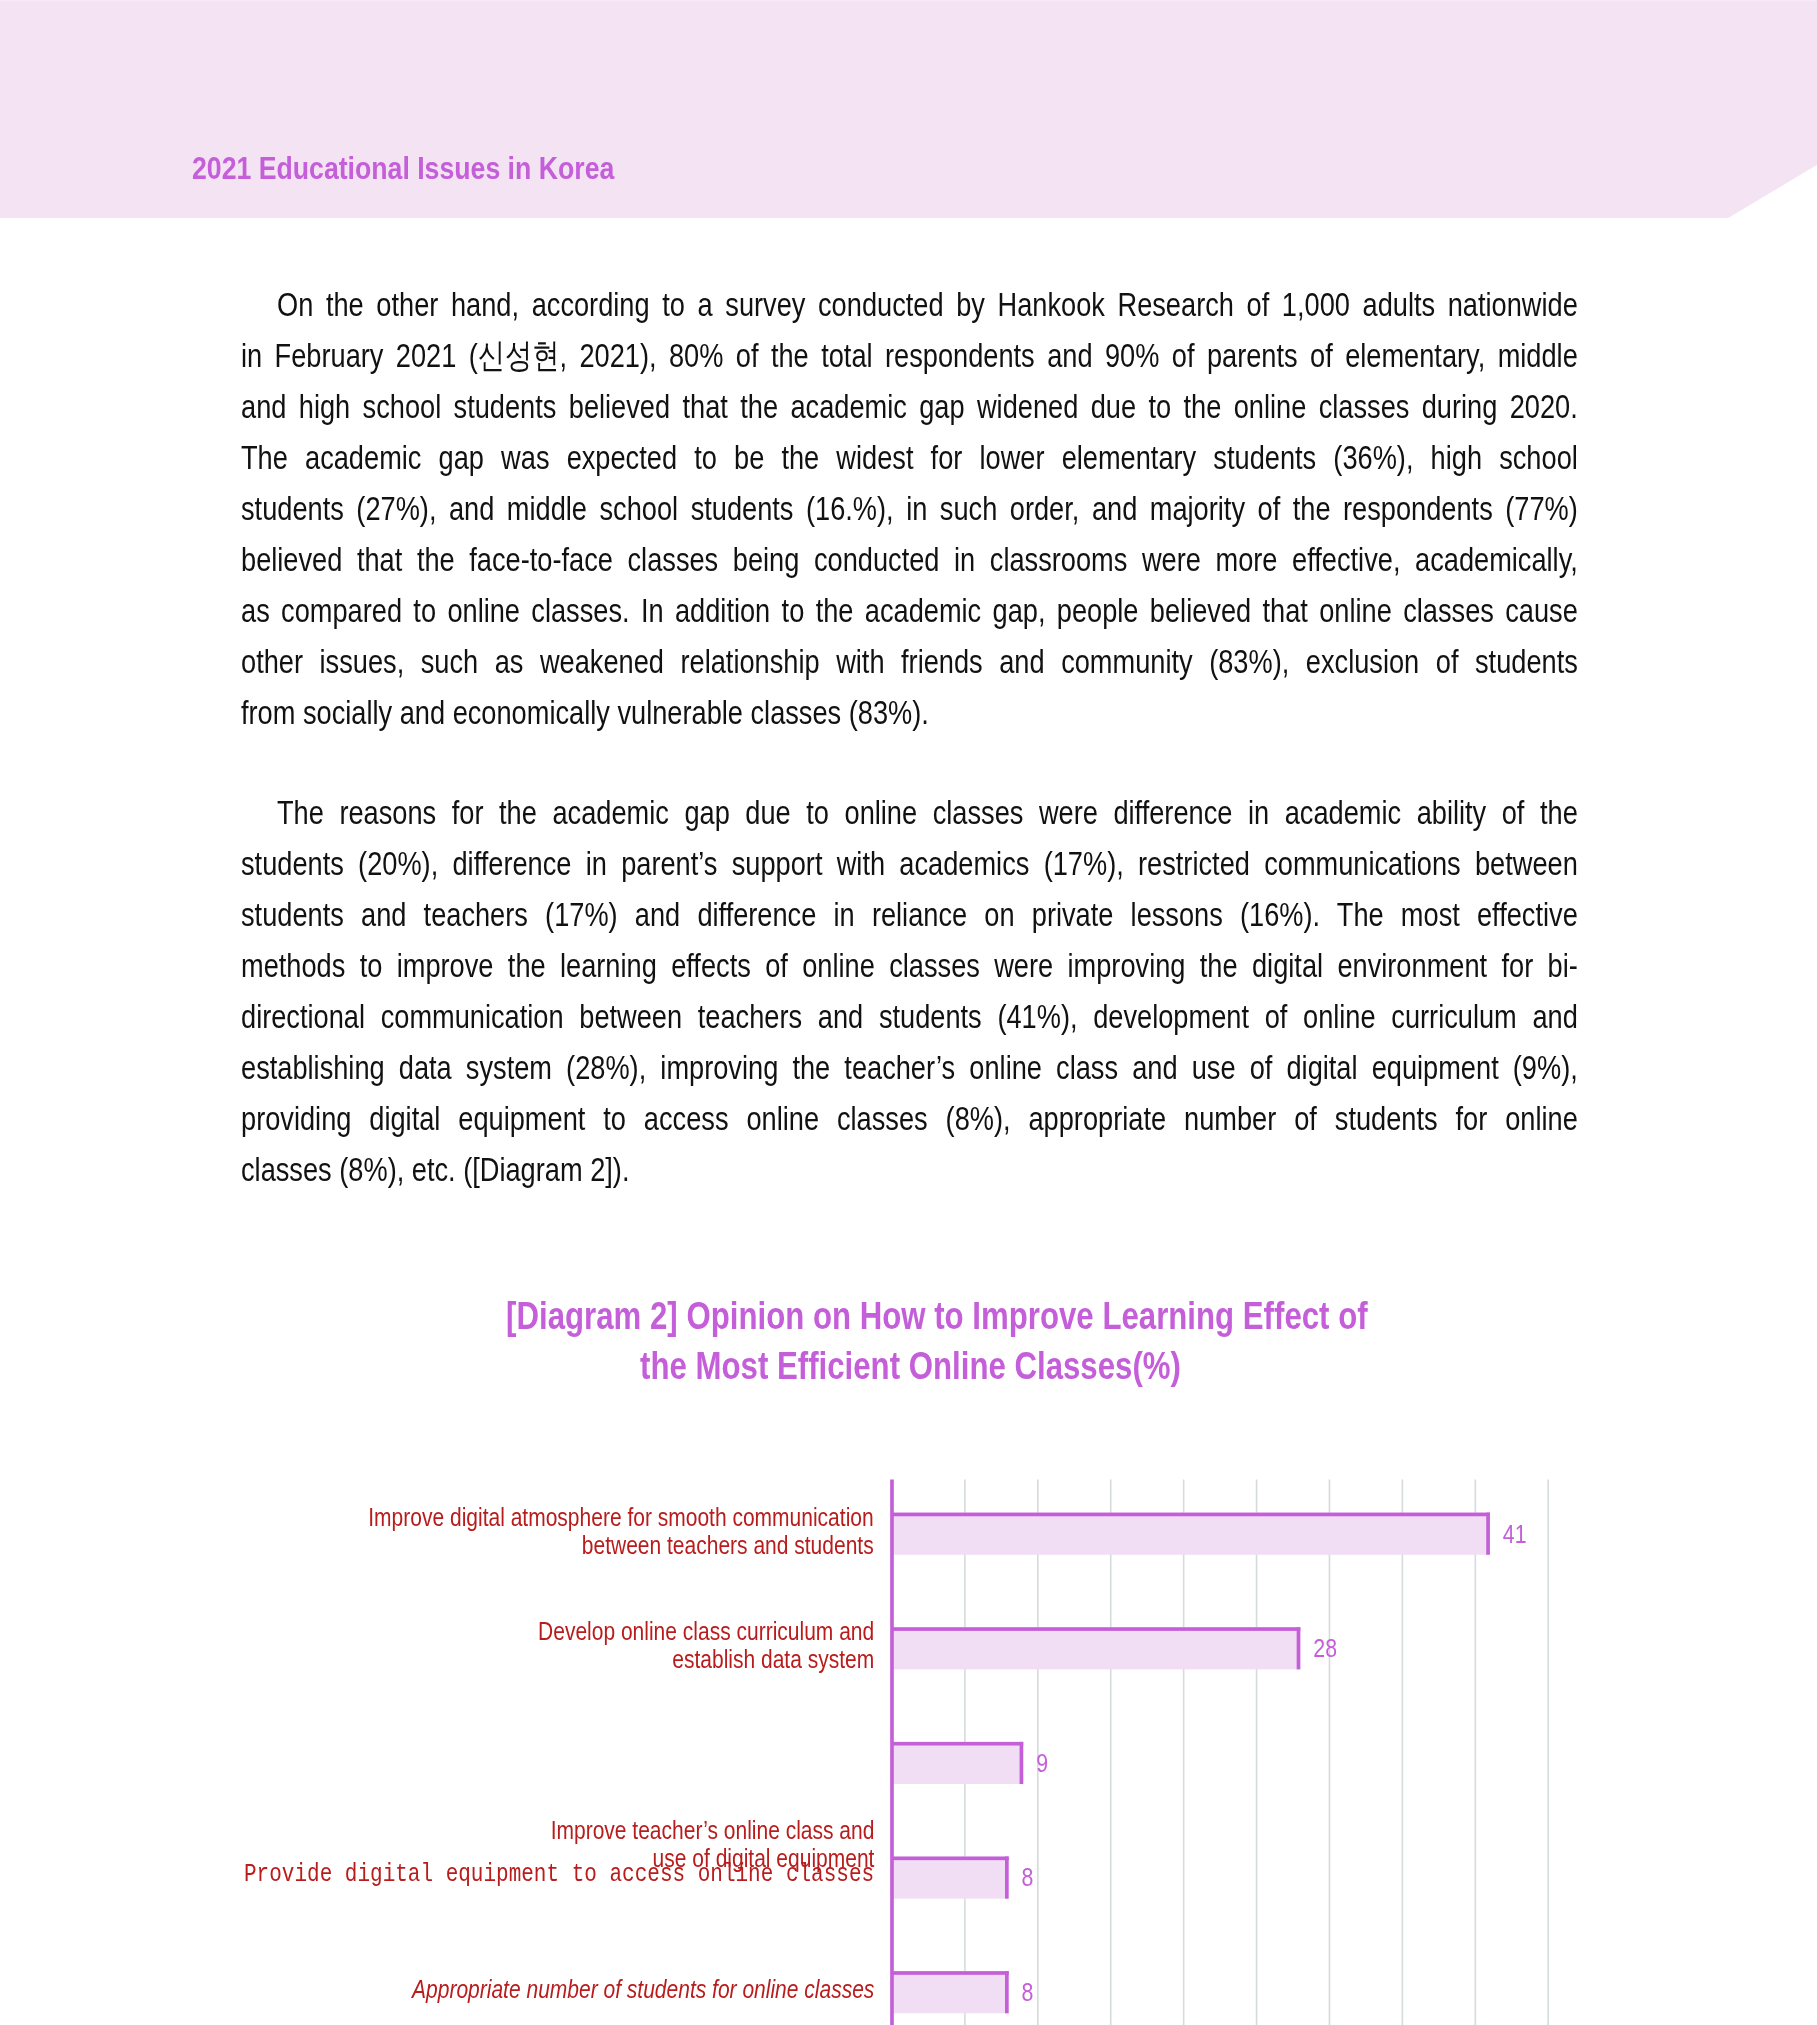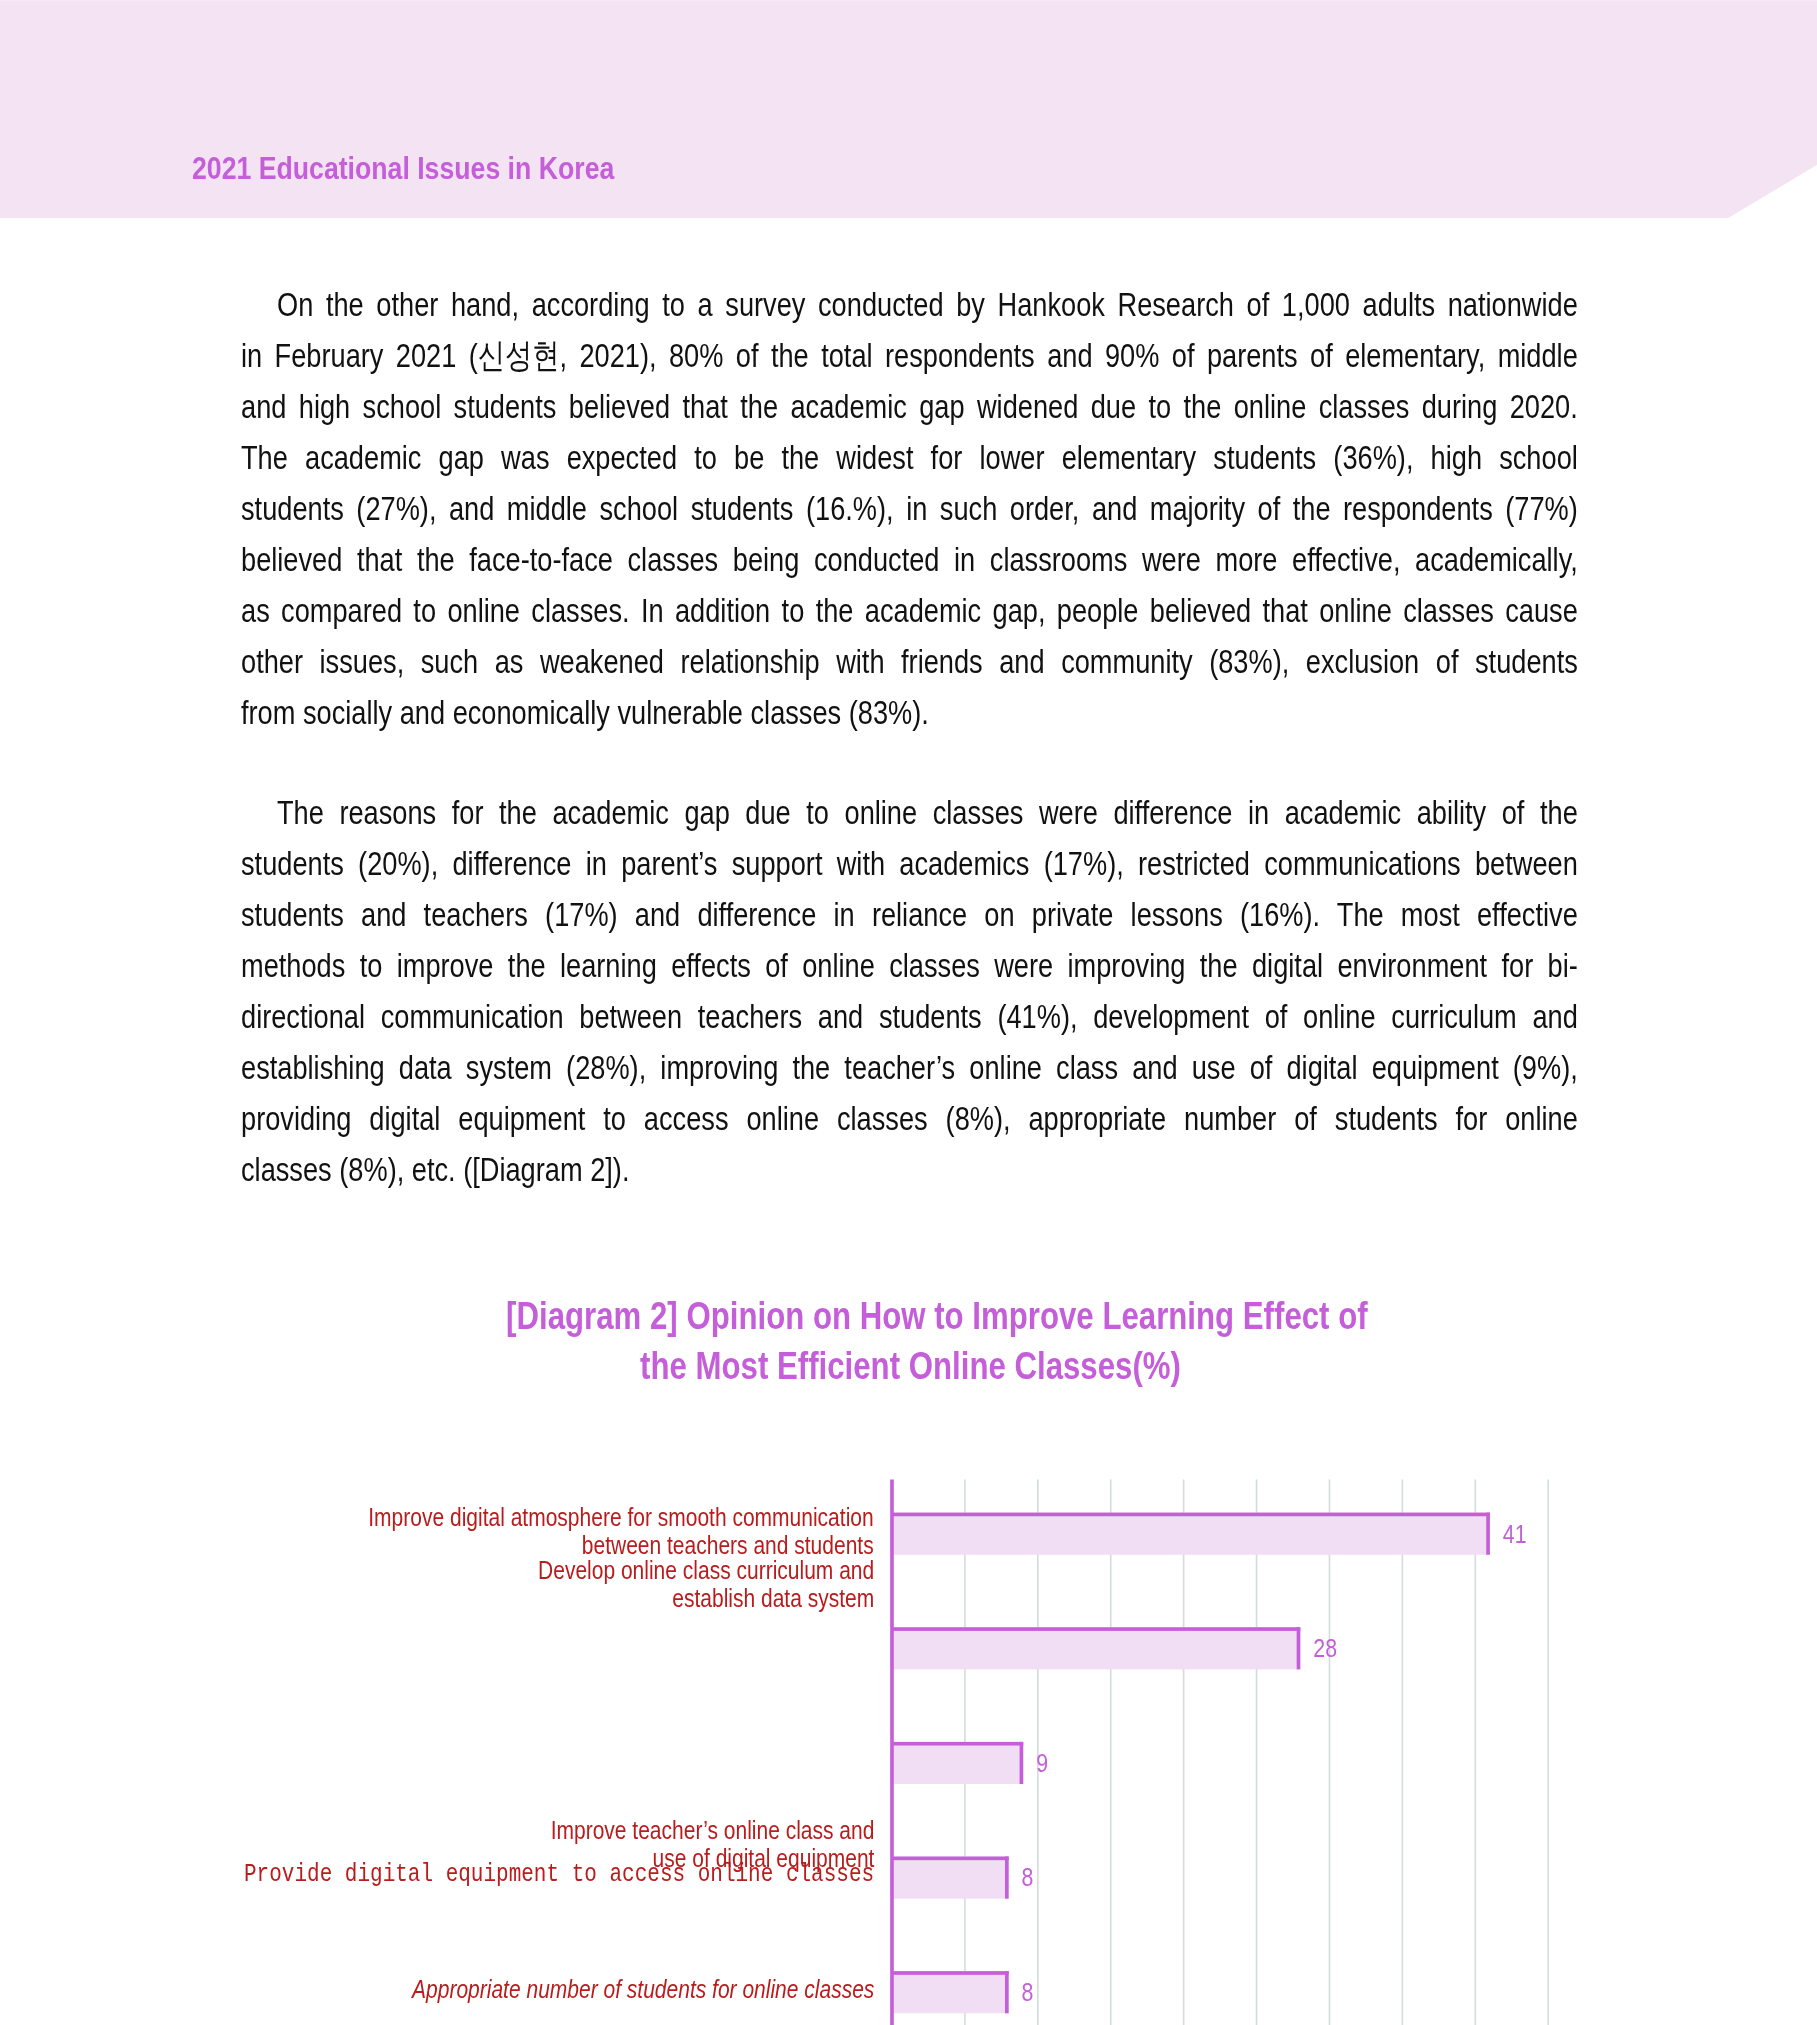--- a/index.html
+++ b/index.html
@@ -126,21 +126,21 @@
   <span class="t-line">[Diagram 2] Opinion on How to Improve Learning Effect of</span>
   <span class="t-line">the Most Efficient Online Classes(%)</span>
 </div>
 
 <div id="chart">
   <div id="cat-labels">
       <div class="cat-label" style="top: 1503px;">
         <span class="c-line">Improve digital atmosphere for smooth communication</span>
         <span class="c-line">between teachers and students</span>
       </div>
-      <div class="cat-label" style="top: 1556px;">
+      <div class="cat-label" style="top: 1617px;">
         <span class="c-line">Develop online class curriculum and</span>
         <span class="c-line">establish data system</span>
       </div>
       <div class="cat-label" style="top: 1816px;">
         <span class="c-line">Improve teacher’s online class and</span>
         <span class="c-line">use of digital equipment</span>
       </div>
       <div class="cat-label" style="top: 1861px; font-family: Liberation Mono, monospace;">
         <span class="c-line">Provide digital equipment to access online classes</span>
       </div>

